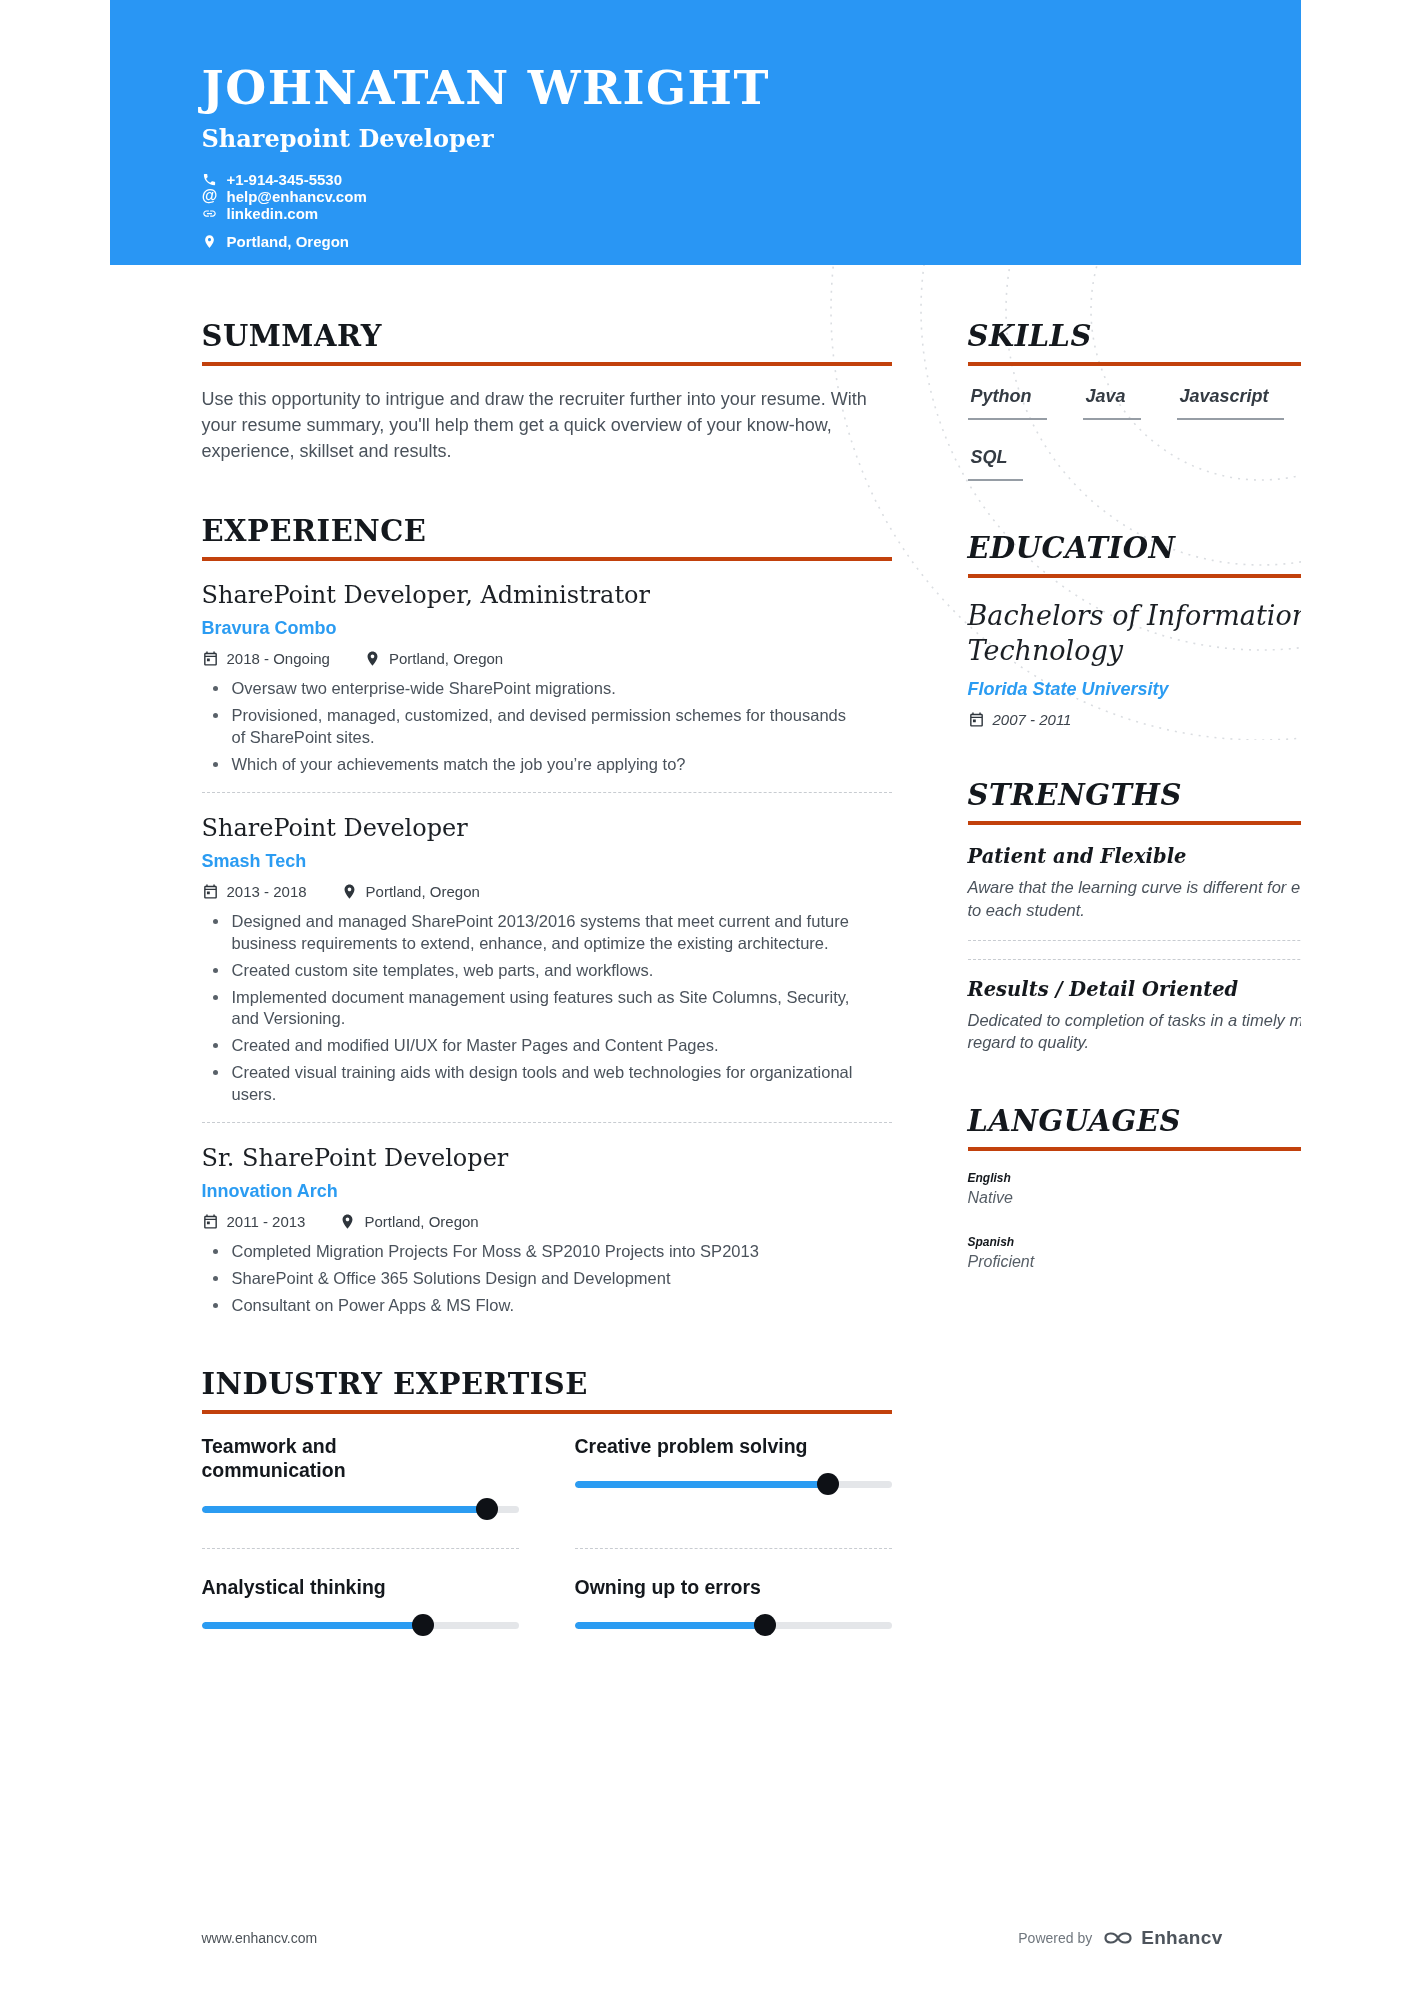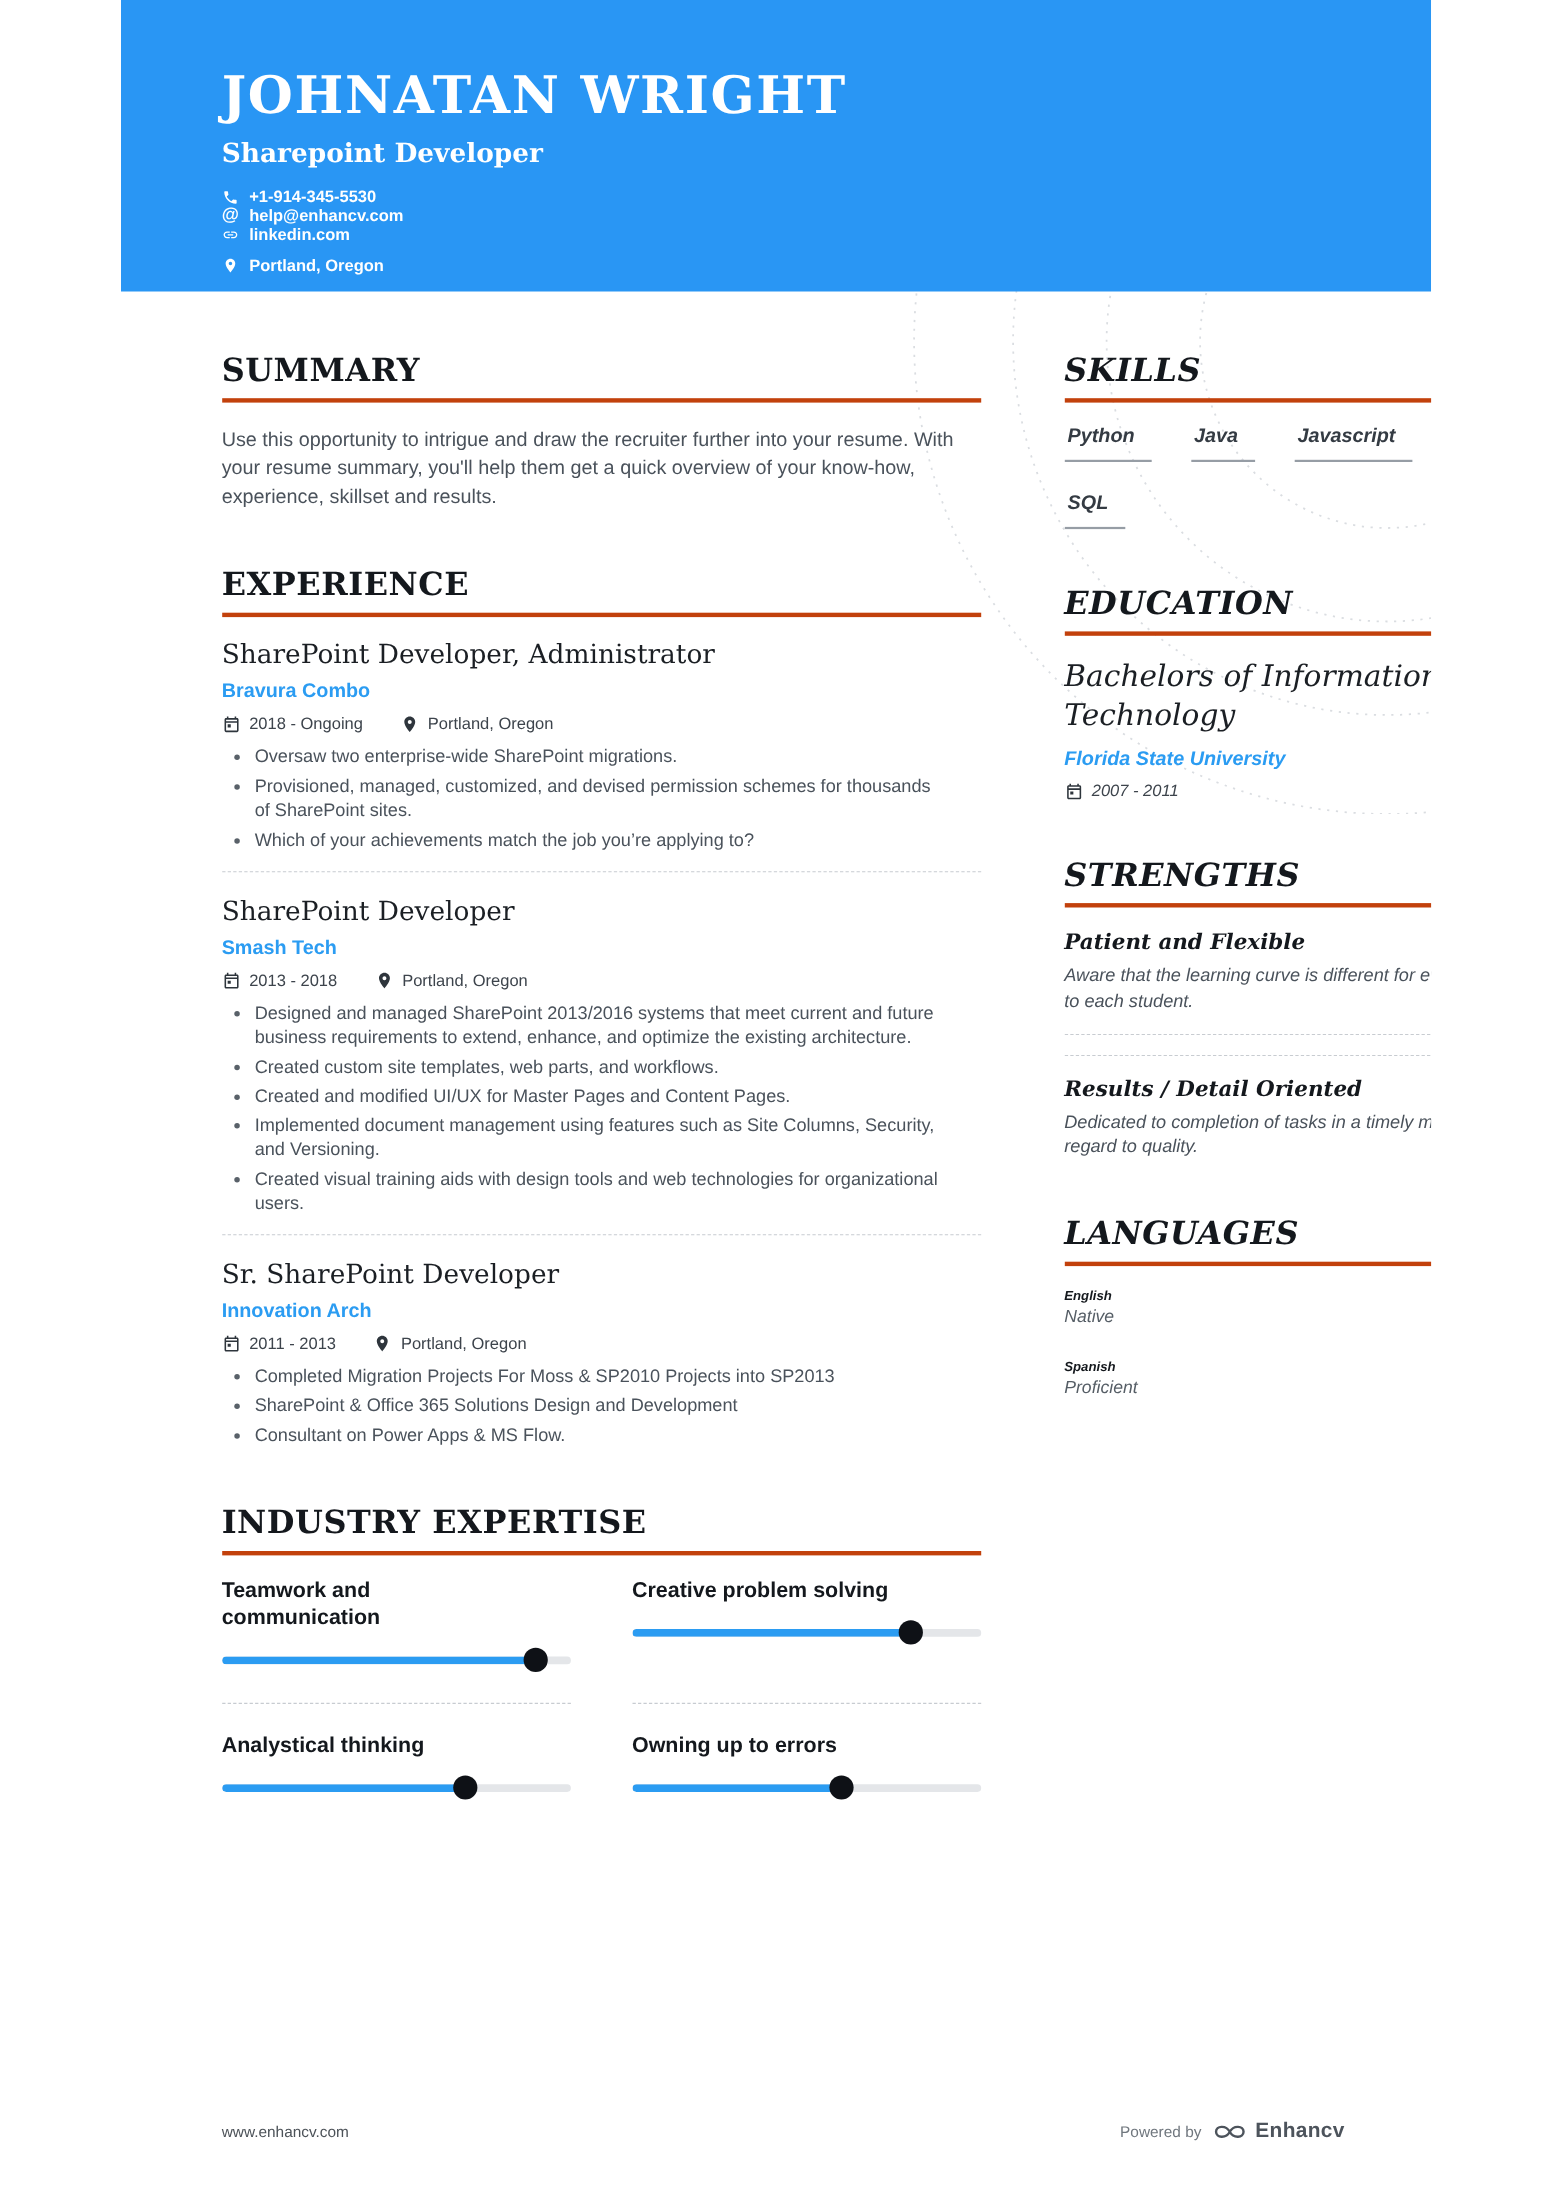--- a/index.html
+++ b/index.html
@@ -229,22 +229,22 @@
             <span class="pair">
               <svg viewBox="0 0 24 24">
                   <path d="M12 2C8.13 2 5 5.13 5 9c0 5.25 7 13 7 13s7-7.75 7-13c0-3.87-3.13-7-7-7zm0 9.5c-1.38 0-2.5-1.12-2.5-2.5S10.62 6.5 12 6.5s2.5 1.12 2.5 2.5-1.12 2.5-2.5 2.5z"></path>
                 </svg>
               <span>Portland, Oregon</span>
             </span>
           </div>
           <ul class="bullets">
             <li>Designed and managed SharePoint 2013/2016 systems that meet current and future business requirements to extend, enhance, and optimize the existing architecture.</li>
             <li>Created custom site templates, web parts, and workflows.</li>
+            <li>Implemented document management using features such as Site Columns, Security, and Versioning.</li>
             <li>Created and modified UI/UX for Master Pages and Content Pages.</li>
-            <li>Implemented document management using features such as Site Columns, Security, and Versioning.</li>
             <li>Created visual training aids with design tools and web technologies for organizational users.</li>
           </ul>
         </div>
 
         <div class="divider"></div>
 
         <div class="job">
           <h3>Sr. SharePoint Developer</h3>
           <a class="company" href="#">Innovation Arch</a>
           <div class="meta">

